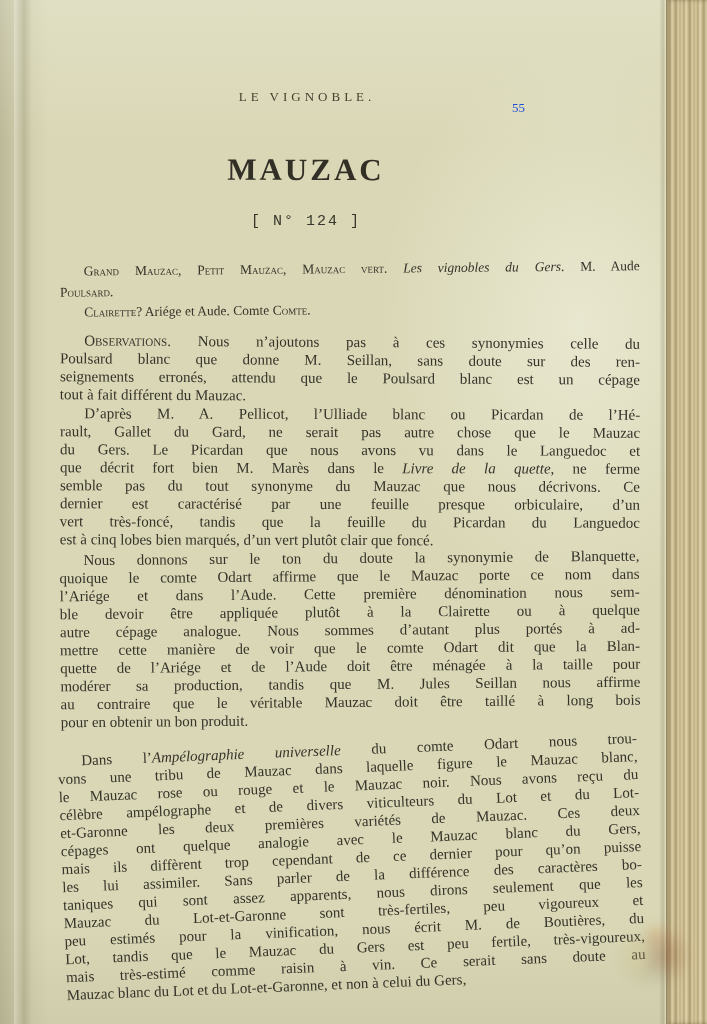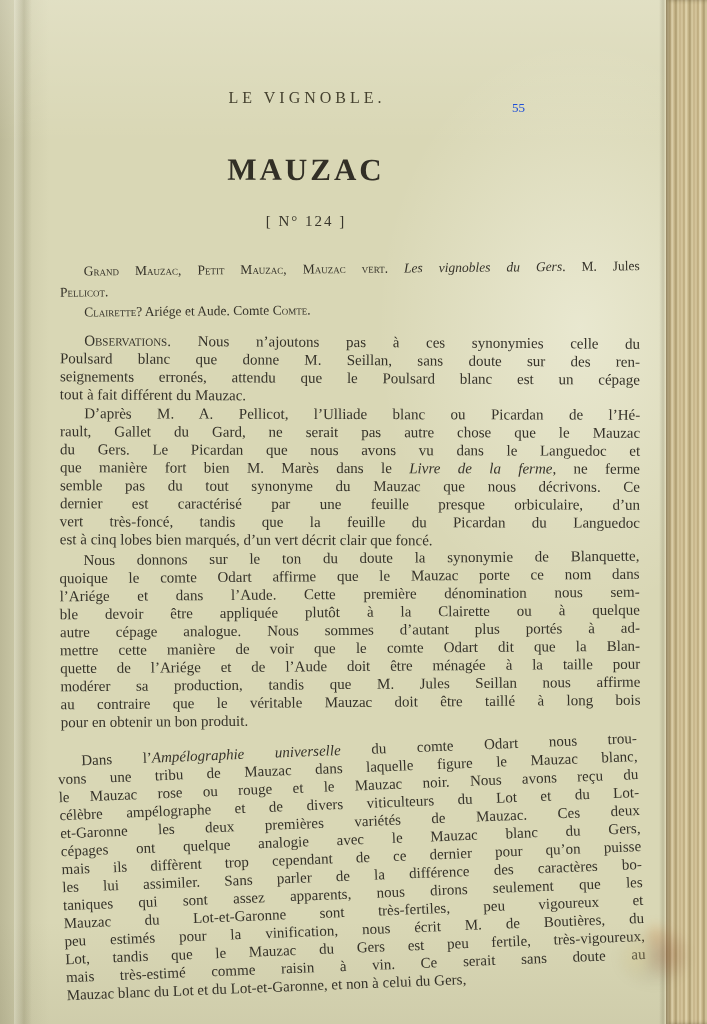--- a/index.html
+++ b/index.html
@@ -43,31 +43,31 @@
       radial-gradient(ellipse 28px 34px at 46% 58%, rgba(235,220,150,0.55), rgba(235,220,150,0) 70%),
       radial-gradient(ellipse 34px 38px at 70% 55%, rgba(150,60,20,0.40), rgba(150,60,20,0) 72%),
       radial-gradient(ellipse 20px 22px at 62% 35%, rgba(210,120,40,0.40), rgba(210,120,40,0) 75%),
       radial-gradient(ellipse 50px 40px at 60% 60%, rgba(60,40,25,0.28), rgba(60,40,25,0) 80%);
     filter:blur(4px);opacity:0.55;
   }
   
   .content{position:absolute;left:60px;top:0;width:580px;height:100%;color:#36332a;}
   .running-head{
     position:absolute;top:89px;left:0;right:86px;text-align:center;
-    font-size:16px;letter-spacing:4px;color:#45412f;
+    font-size:13px;letter-spacing:4px;color:#45412f;
   }
   .page-number{position:absolute;top:100px;left:452px;font-size:13px;color:#1d4ed8;}
   .title{
     position:absolute;top:152px;left:0;right:88px;text-align:center;margin:0;
     font-size:31px;font-weight:bold;letter-spacing:3px;color:#322f26;
     transform:rotate(0.2deg);
   }
   .entry-number{
     position:absolute;top:213px;left:0;right:88px;text-align:center;
-    font-size:15px;letter-spacing:2px;color:#38352b;
+    font-size:15px;letter-spacing:2px;color:#38352b;font-family:Liberation Mono, monospace;
   }
   #synonyms{
     position:absolute;top:259px;left:0;width:100%;
     font-size:13.5px;line-height:20.5px;
     transform:rotate(-0.55deg);
   }
   #body-text{position:absolute;top:333px;left:0;width:100%;font-size:15px;line-height:18px;}
   .para{width:100%;}
   #body-text .para:nth-child(1){transform:rotate(0.35deg);}
   #body-text .para:nth-child(2){transform:rotate(0.15deg);}
@@ -85,40 +85,40 @@
 <div class="photo">
   <div class="paper-wash"></div>
   <div class="gutter-shadow"></div>
 
   <div class="content">
     <div class="running-head">LE VIGNOBLE.</div>
     <div class="page-number">55</div>
     <h1 class="title">MAUZAC</h1>
     <div class="entry-number">[ N° 124 ]</div>
     <div id="synonyms">
-        <div class="line indent"><span class="sc">Grand Mauzac, Petit Mauzac, Mauzac vert.</span><span> </span><span class="it">Les vignobles du Gers</span><span>. M. Jules</span></div>
-        <div class="line short"><span class="sc">Pellicot.</span></div>
+        <div class="line indent"><span class="sc">Grand Mauzac, Petit Mauzac, Mauzac vert.</span><span> </span><span class="it">Les vignobles du Gers</span><span>. M. Aude</span></div>
+        <div class="line short"><span class="sc">Poulsard.</span></div>
         <div class="line indent short"><span class="sc">Clairette?</span><span> Ariége et Aude. Comte </span><span class="sc">Comte</span><span>.</span></div>
       </div>
     <div id="body-text">
         <div class="para">
           <div class="line indent"><span class="sc">Observations.</span><span> Nous n’ajoutons pas à ces synonymies celle du</span></div>
           <div class="line"><span>Poulsard blanc que donne M. Seillan, sans doute sur des ren-</span></div>
           <div class="line"><span>seignements erronés, attendu que le Poulsard blanc est un cépage</span></div>
           <div class="line short"><span>tout à fait différent du Mauzac.</span></div>
         </div>
         <div class="para">
           <div class="line indent"><span>D’après M. A. Pellicot, l’Ulliade blanc ou Picardan de l’Hé-</span></div>
           <div class="line"><span>rault, Gallet du Gard, ne serait pas autre chose que le Mauzac</span></div>
           <div class="line"><span>du Gers. Le Picardan que nous avons vu dans le Languedoc et</span></div>
-          <div class="line"><span>que manière fort bien M. Marès dans le </span><span class="it">Livre de la ferme</span><span>, ne ferme</span></div>
+          <div class="line"><span>que décrit fort bien M. Marès dans le </span><span class="it">Livre de la quette</span><span>, ne ferme</span></div>
           <div class="line"><span>semble pas du tout synonyme du Mauzac que nous décrivons. Ce</span></div>
           <div class="line"><span>dernier est caractérisé par une feuille presque orbiculaire, d’un</span></div>
           <div class="line"><span>vert très-foncé, tandis que la feuille du Picardan du Languedoc</span></div>
-          <div class="line short"><span>est à cinq lobes bien marqués, d’un vert décrit clair que foncé.</span></div>
+          <div class="line short"><span>est à cinq lobes bien marqués, d’un vert plutôt clair que foncé.</span></div>
         </div>
         <div class="para">
           <div class="line indent"><span>Nous donnons sur le ton du doute la synonymie de Blanquette,</span></div>
           <div class="line"><span>quoique le comte Odart affirme que le Mauzac porte ce nom dans</span></div>
           <div class="line"><span>l’Ariége et dans l’Aude. Cette première dénomination nous sem-</span></div>
           <div class="line"><span>ble devoir être appliquée plutôt à la Clairette ou à quelque</span></div>
           <div class="line"><span>autre cépage analogue. Nous sommes d’autant plus portés à ad-</span></div>
           <div class="line"><span>mettre cette manière de voir que le comte Odart dit que la Blan-</span></div>
           <div class="line"><span>quette de l’Ariége et de l’Aude doit être ménagée à la taille pour</span></div>
           <div class="line"><span>modérer sa production, tandis que M. Jules Seillan nous affirme</span></div>

